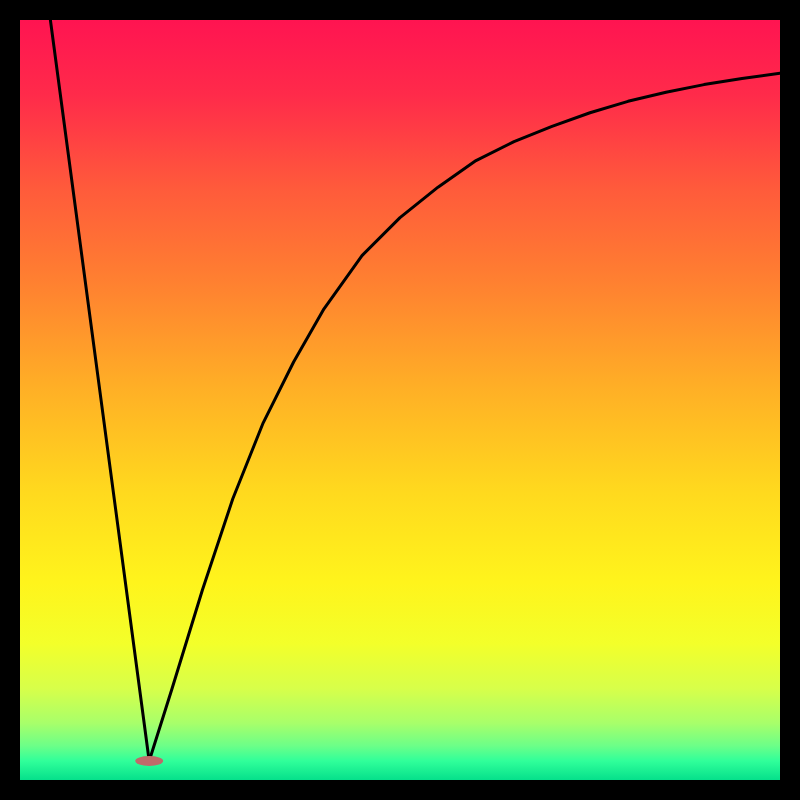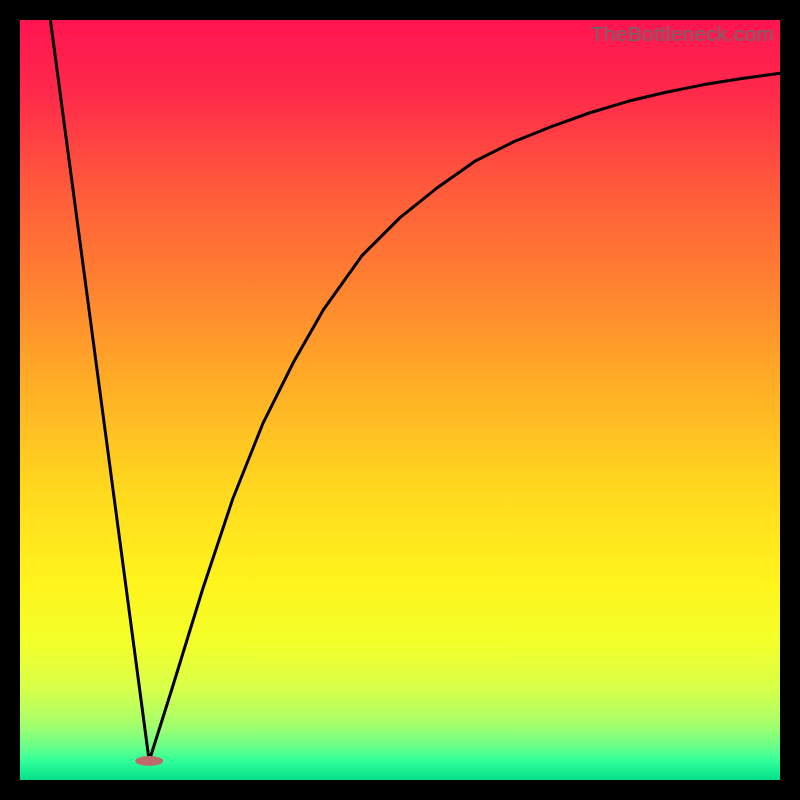--- a/index.html
+++ b/index.html
@@ -59,14 +59,13 @@
           <stop offset="100%" stop-color="#05e08b"></stop>
         </linearGradient>
     </defs>
     <rect x="0" y="0" width="760" height="760" fill="url(#bg-grad)"></rect>
     <g id="curves">
         <path d="M30.40 0.00 L129.20 741.00" fill="none" stroke="#000" stroke-width="3" stroke-linecap="round" stroke-linejoin="round"></path>
         <path d="M129.20 741.00 L152.00 668.80 L182.40 570.00 L212.80 478.80 L243.20 402.80 L273.60 342.00 L304.00 288.80 L342.00 235.60 L380.00 197.60 L418.00 167.20 L456.00 140.60 L494.00 121.60 L532.00 106.40 L570.00 92.72 L608.00 81.32 L646.00 72.20 L684.00 64.60 L722.00 58.52 L760.00 53.20" fill="none" stroke="#000" stroke-width="3" stroke-linecap="round" stroke-linejoin="round"></path>
       </g>
     <ellipse id="marker" cx="129.20000000000002" cy="741" rx="14" ry="5" fill="#bf6a6a"></ellipse>
   </svg>
-  <div class="watermark">TheBottleneck.com</div>
 </div>
 
 </body></html>

